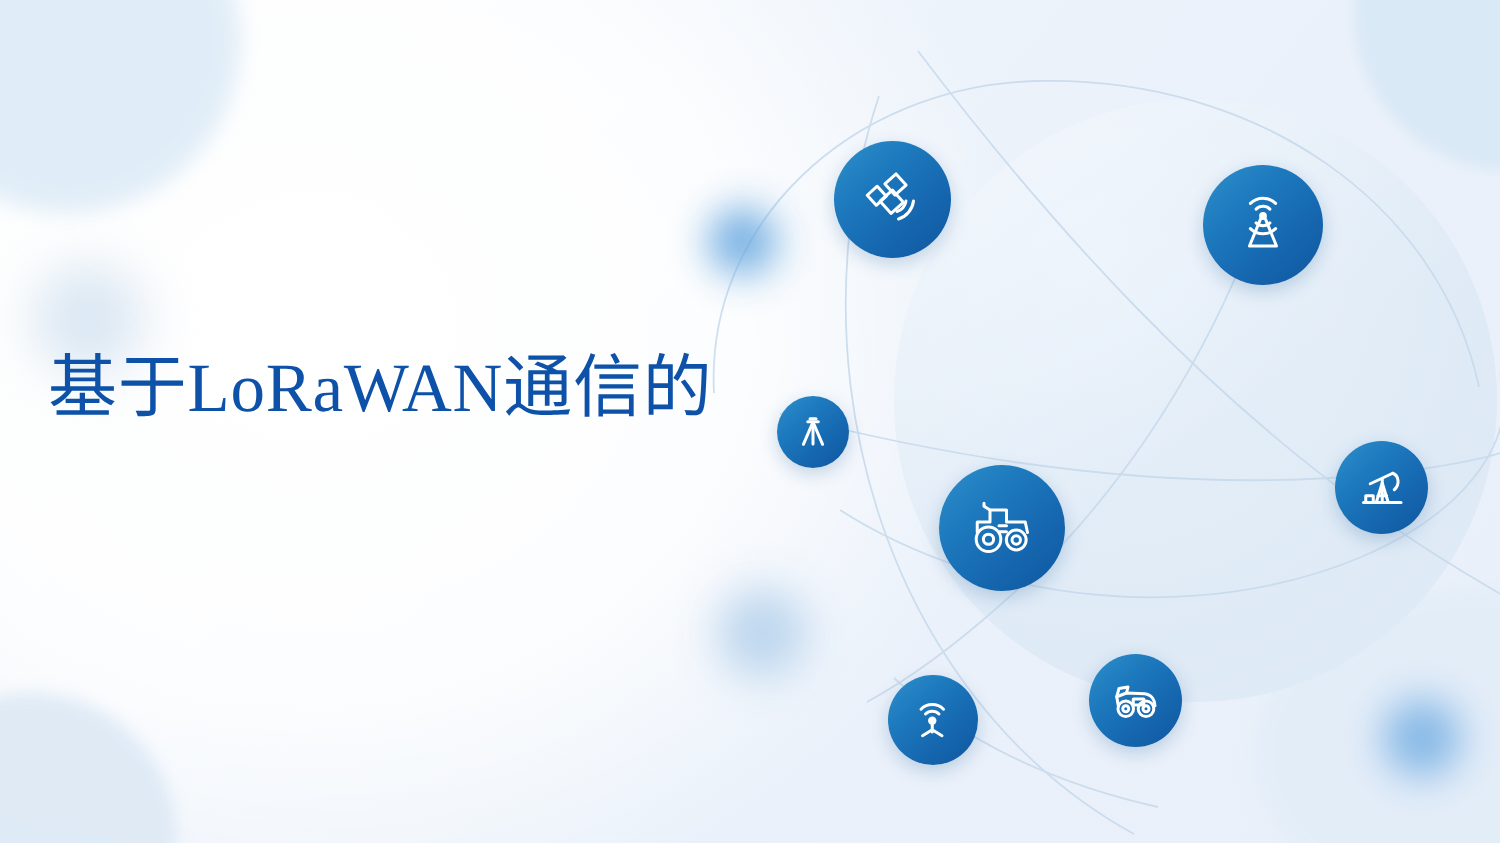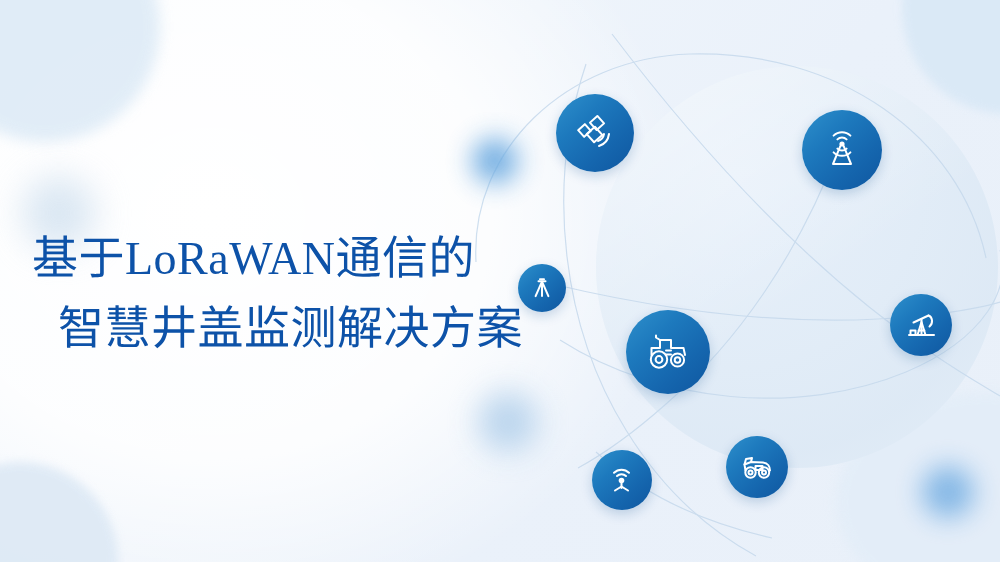--- a/index.html
+++ b/index.html
@@ -282,16 +282,15 @@
       </svg>
     </span>
   </div>
 
   <div class="blob blob-dot-a"></div>
   <div class="blob blob-dot-b"></div>
   <div class="blob blob-dot-c"></div>
 
   <div class="title-block">
     <div class="title-line l1">基于LoRaWAN通信的</div>
-    <div class="title-line l2">智慧井盖监测解决方案</div>
   </div>
 
 </div>
 
 </body></html>

